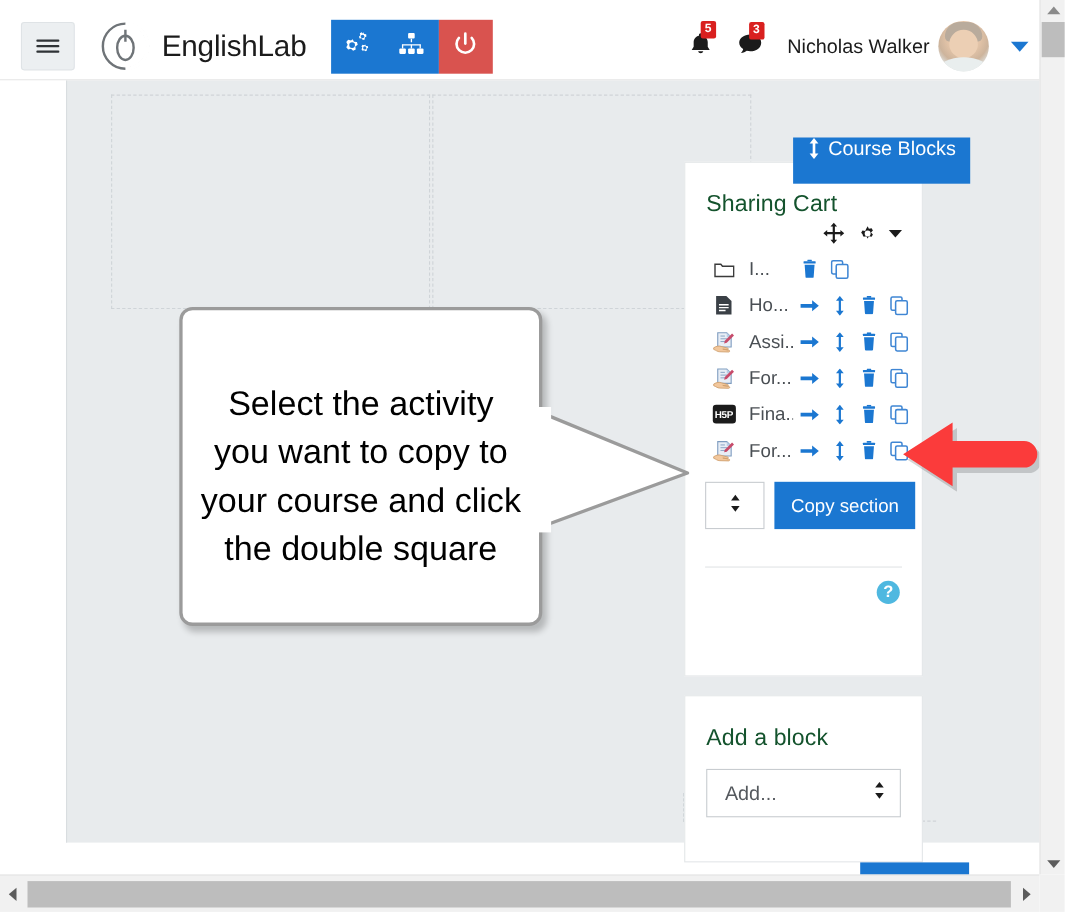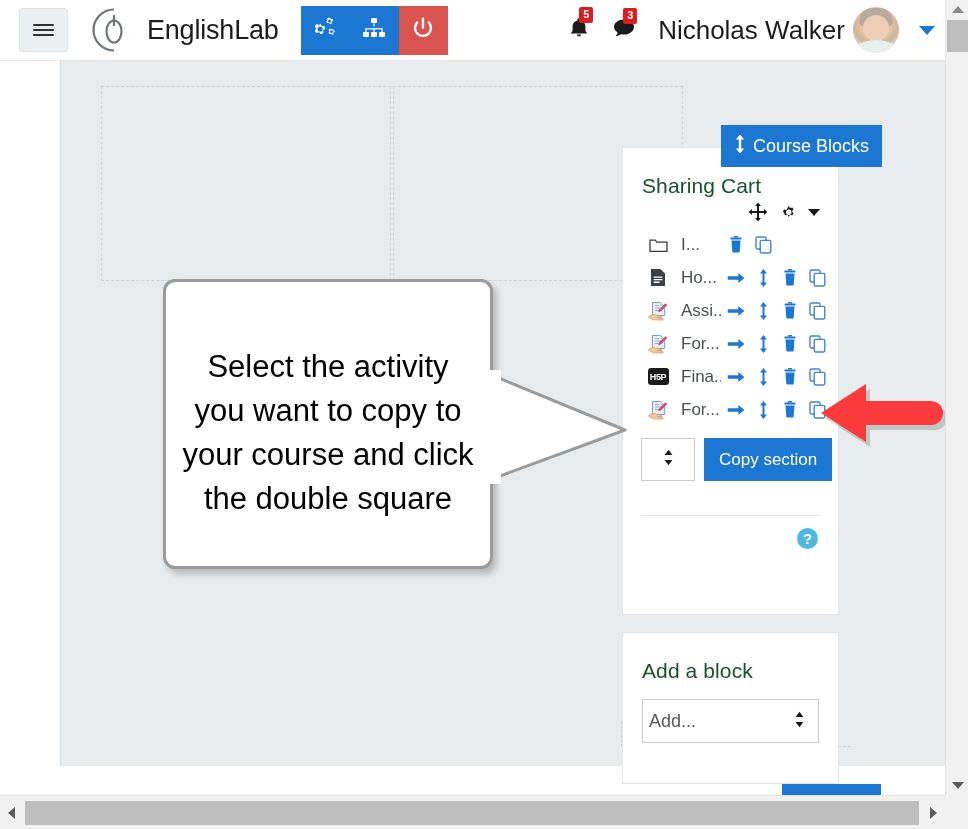--- a/index.html
+++ b/index.html
@@ -8,21 +8,21 @@
     width: 968px; height: 829px;
     overflow: hidden;
     background: #ffffff;
     font-family: "Liberation Sans", sans-serif;
   }
 
   #root { position: relative; width: 968px; height: 829px; background:#fff; }
 
   
   .navbar {
-    position: absolute; left:0; top:0; width: 945px; height: 61px;
+    position: absolute; left:0; top:12px; width: 945px; height: 61px;
     background: #ffffff;
     border-bottom: 1px solid #e6e6e6;
     display: flex; align-items: center;
     z-index: 5;
   }
   .hamburger-btn {
     width: 49px; height: 44px; margin-left: 19px;
     background: #eceff1; border: 1px solid #dfe3e6; border-radius: 3px;
     display:flex; align-items:center; justify-content:center;
     cursor: pointer;
@@ -45,21 +45,21 @@
   .nav-right {
     margin-left:auto; display:flex; align-items:center; padding-right: 10px;
   }
   .badge-icon { position: relative; margin-right: 22px; cursor:pointer; }
   .badge {
     position:absolute; top:-9px; left: 11px;
     background:#d9201f; color:#fff; font-size: 11px; font-weight: 700;
     line-height: 1; padding: 2px 4px 3px 4px; border-radius: 2px;
     min-width: 14px; text-align:center;
   }
-  .user-name { font-size: 26px; color:#1b1b1b; white-space:nowrap; }
+  .user-name { font-size: 18px; color:#1b1b1b; white-space:nowrap; }
   .avatar {
     width: 46px; height: 46px; border-radius: 50%; margin-left: 8px;
     background: radial-gradient(circle at 50% 34%, #f0d8c4 0%, #e3c4a8 38%, #cdb49c 60%, #dfe3e2 78%, #eef1f0 100%);
     overflow:hidden; position:relative; flex:none;
   }
   .avatar .hair { position:absolute; left:6px; top:1px; width:34px; height:18px;
      background:#b9ab9c; border-radius: 18px 18px 6px 6px; }
   .avatar .face { position:absolute; left:10px; top:8px; width:26px; height:26px;
      background:#eccfb4; border-radius:50%; }
   .avatar .shirt { position:absolute; left:0px; bottom:0px; width:46px; height:13px;
@@ -83,21 +83,21 @@
     position:absolute; border: 1px dashed #cfd4d8;
   }
   .ph1 { left: 40px;  top: 25px;  width: 290px; height: 195px; }
   .ph2 { left: 332px; top: 25px;  width: 290px; height: 195px; }
   .ph3 { left: 560px; top: 660px; width: 230px; height: 26px; border-right:none; border-top:none;}
 
   
   .course-blocks-tab {
     position:absolute; left: 721px; top: 64px; width: 161px; height: 42px;
     background: #1b77d1; color:#fff;
-    display:flex; align-items:center; justify-content:center; gap: 7px;
+    display:flex; justify-content:center; gap: 7px;
     font-size: 18px; cursor:pointer; z-index: 6;
   }
 
   
   .block-card {
     position:absolute; background:#ffffff; border:1px solid #e3e6e8;
   }
   .sharing-cart { left: 622px; top: 86px; width: 217px; height: 468px; }
   .block-title {
     font-size: 21px; color:#14532d; font-weight:400;
@@ -147,21 +147,21 @@
     width: 21px; height:21px; border-radius:50%; background:#4fb8e0; color:#fff;
     font-size: 15px; font-weight:700; display:flex; align-items:center;
     justify-content:center; cursor:pointer;
   }
 
   
   .add-block { left: 622px; top: 571px; width: 217px; height: 152px; }
   .add-select {
     margin: 16px 0 8px 19px; width: 177px; height: 44px;
     border:1px solid #c8ccd0; background:#fff; display:flex; align-items:center;
-    justify-content:space-between; padding: 0 13px 0 6px; cursor:pointer;
+    justify-content:space-between; padding: 0 13px 0 16px; cursor:pointer;
   }
   .add-select .sel-text { font-size: 18px; color:#55595e; }
 
   
   .close-btn {
     position:absolute; left: 782px; top: 723px; width: 99px; height: 42px;
     background:#1b77d1; color:#fff; display:flex; align-items:center;
     justify-content:center; gap:6px; font-size:18px; cursor:pointer; z-index: 7;
     border:none; font-family:"Liberation Sans", sans-serif;
   }

